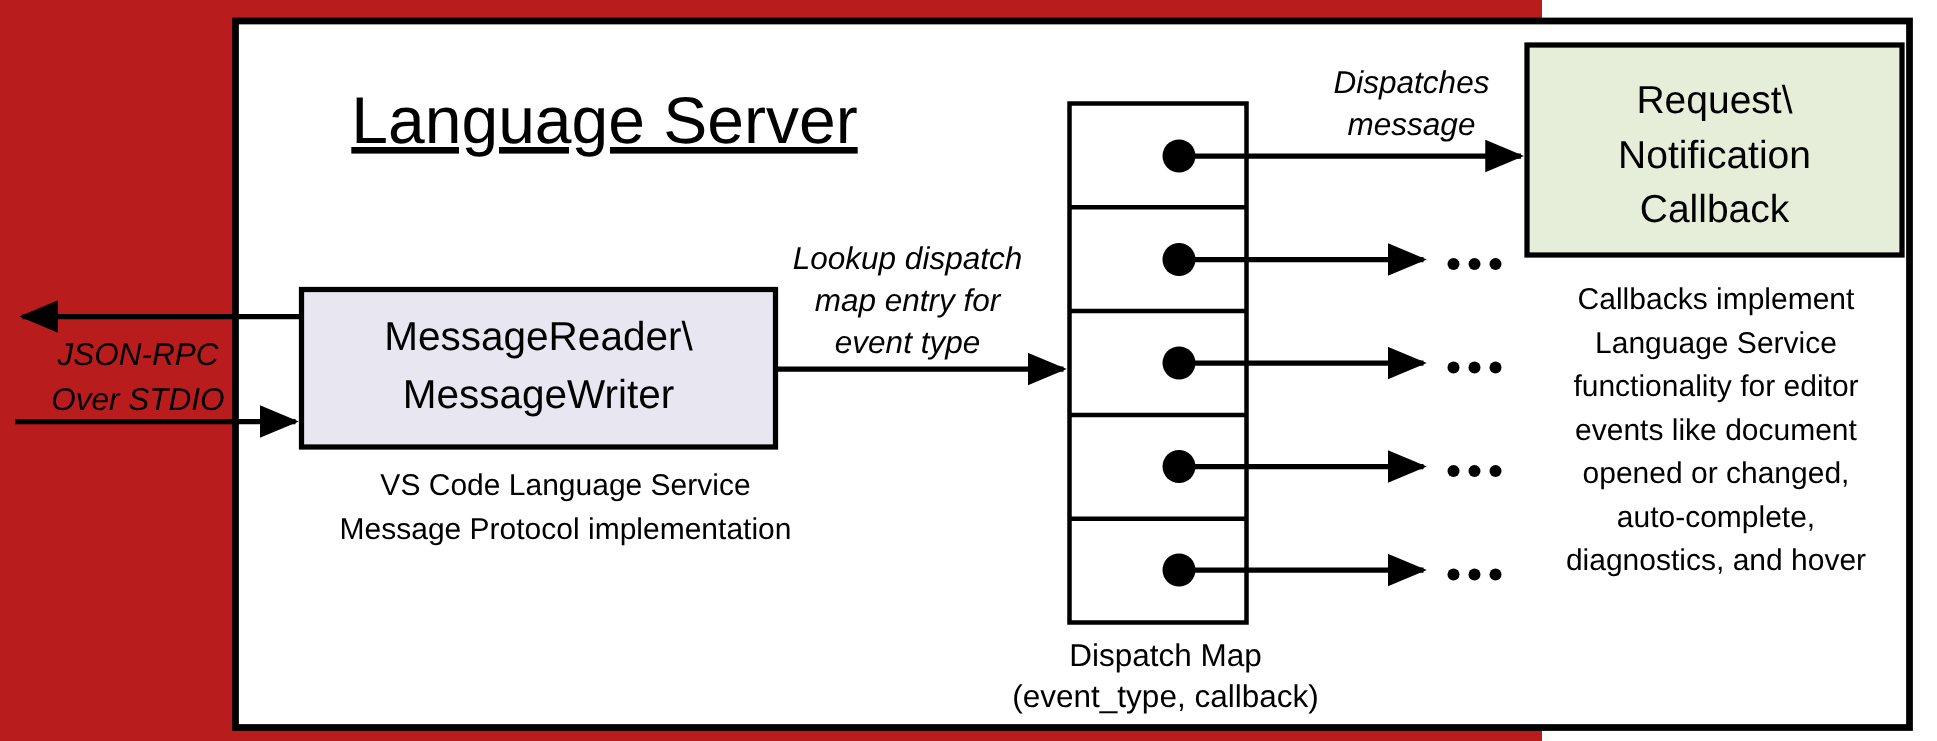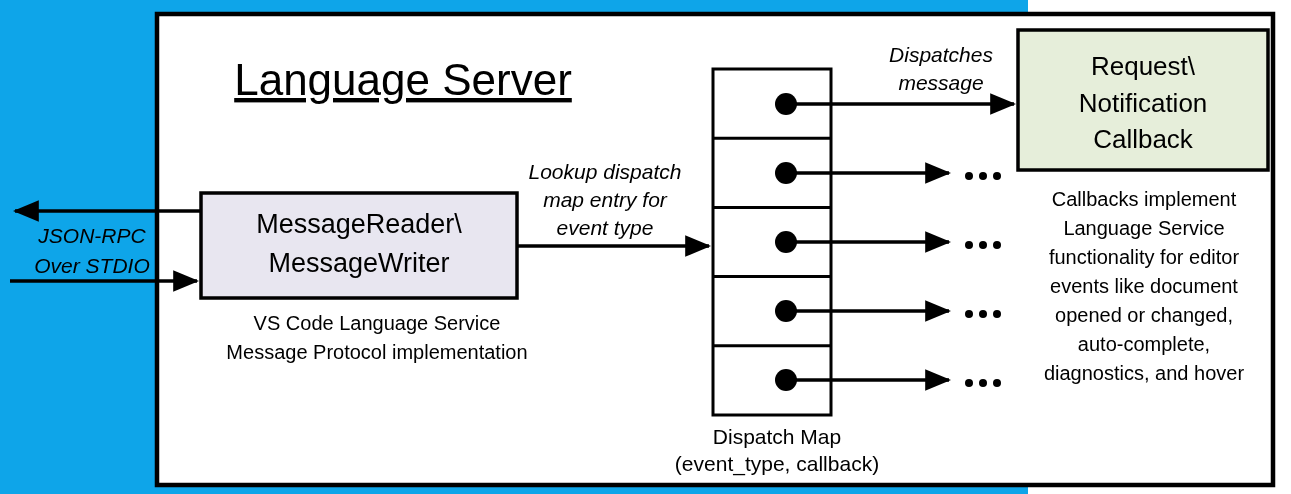--- a/index.html
+++ b/index.html
@@ -4,21 +4,21 @@
 <style>
   html, body {
     margin: 0;
     padding: 0;
     background: #ffffff;
   }
   .stage {
     position: relative;
     width: 1028px;
     height: 494px;
-    background: #0ea5e9;
+    background: #b91c1c;
     font-family: "Liberation Sans", sans-serif;
   }
   svg text {
     fill: #000000;
     font-family: "Liberation Sans", sans-serif;
   }
   .t-title {
     font-size: 44px;
     text-anchor: middle;
     text-decoration: underline;

